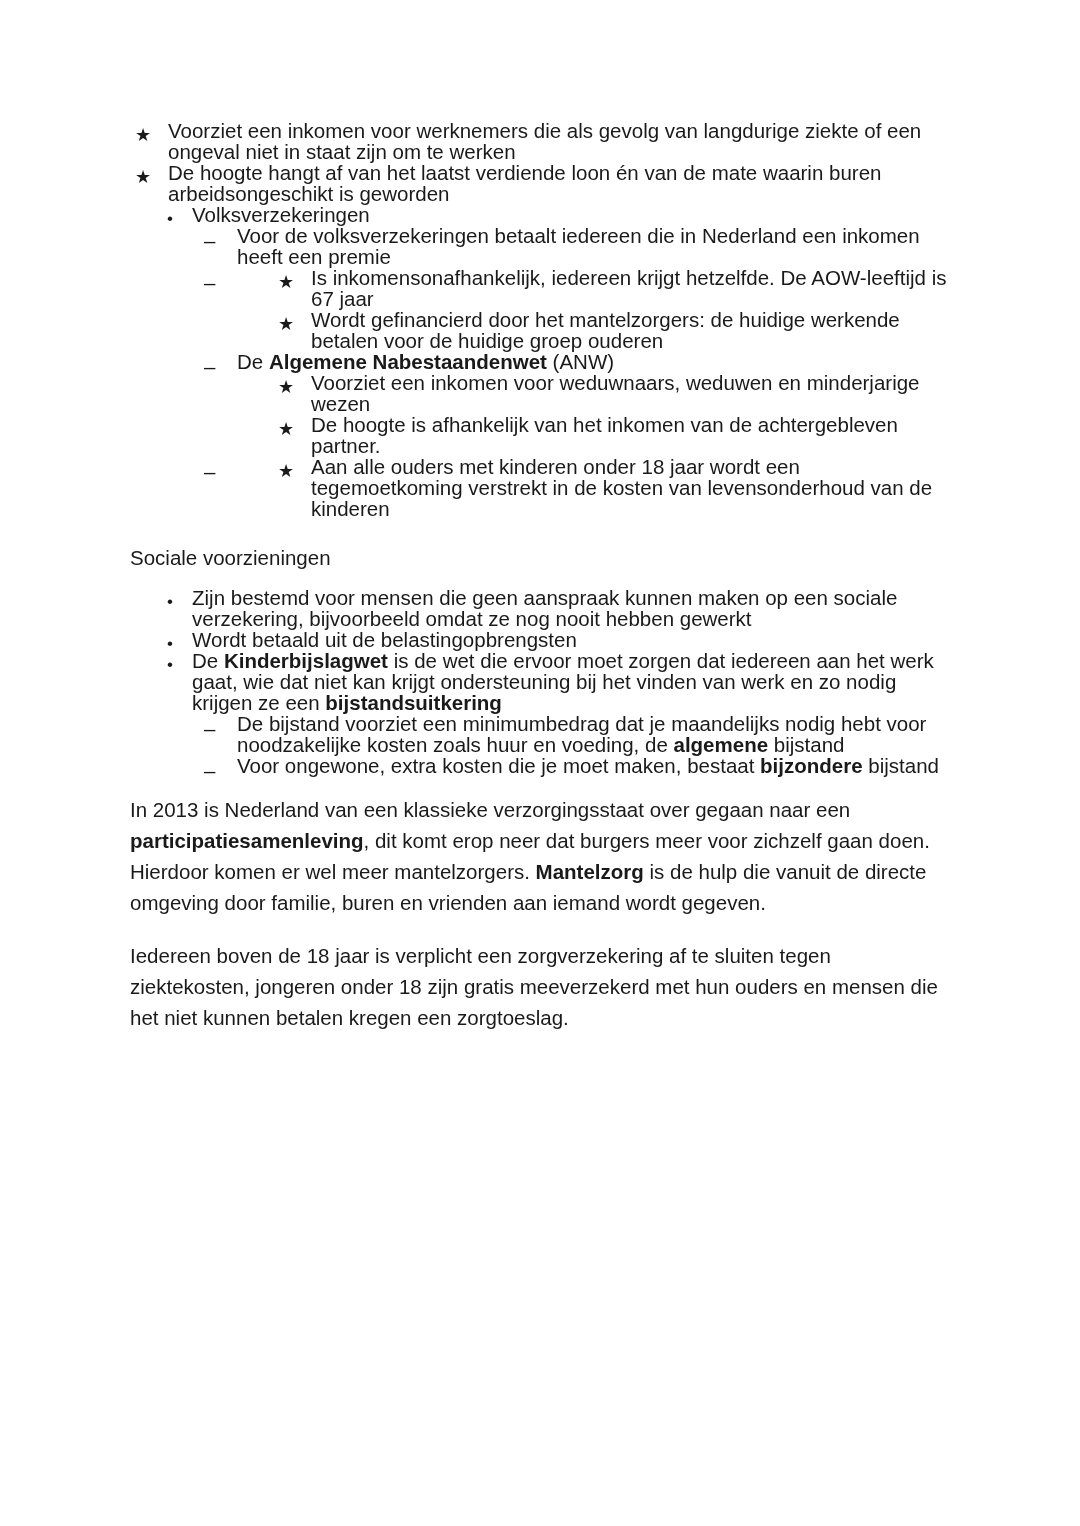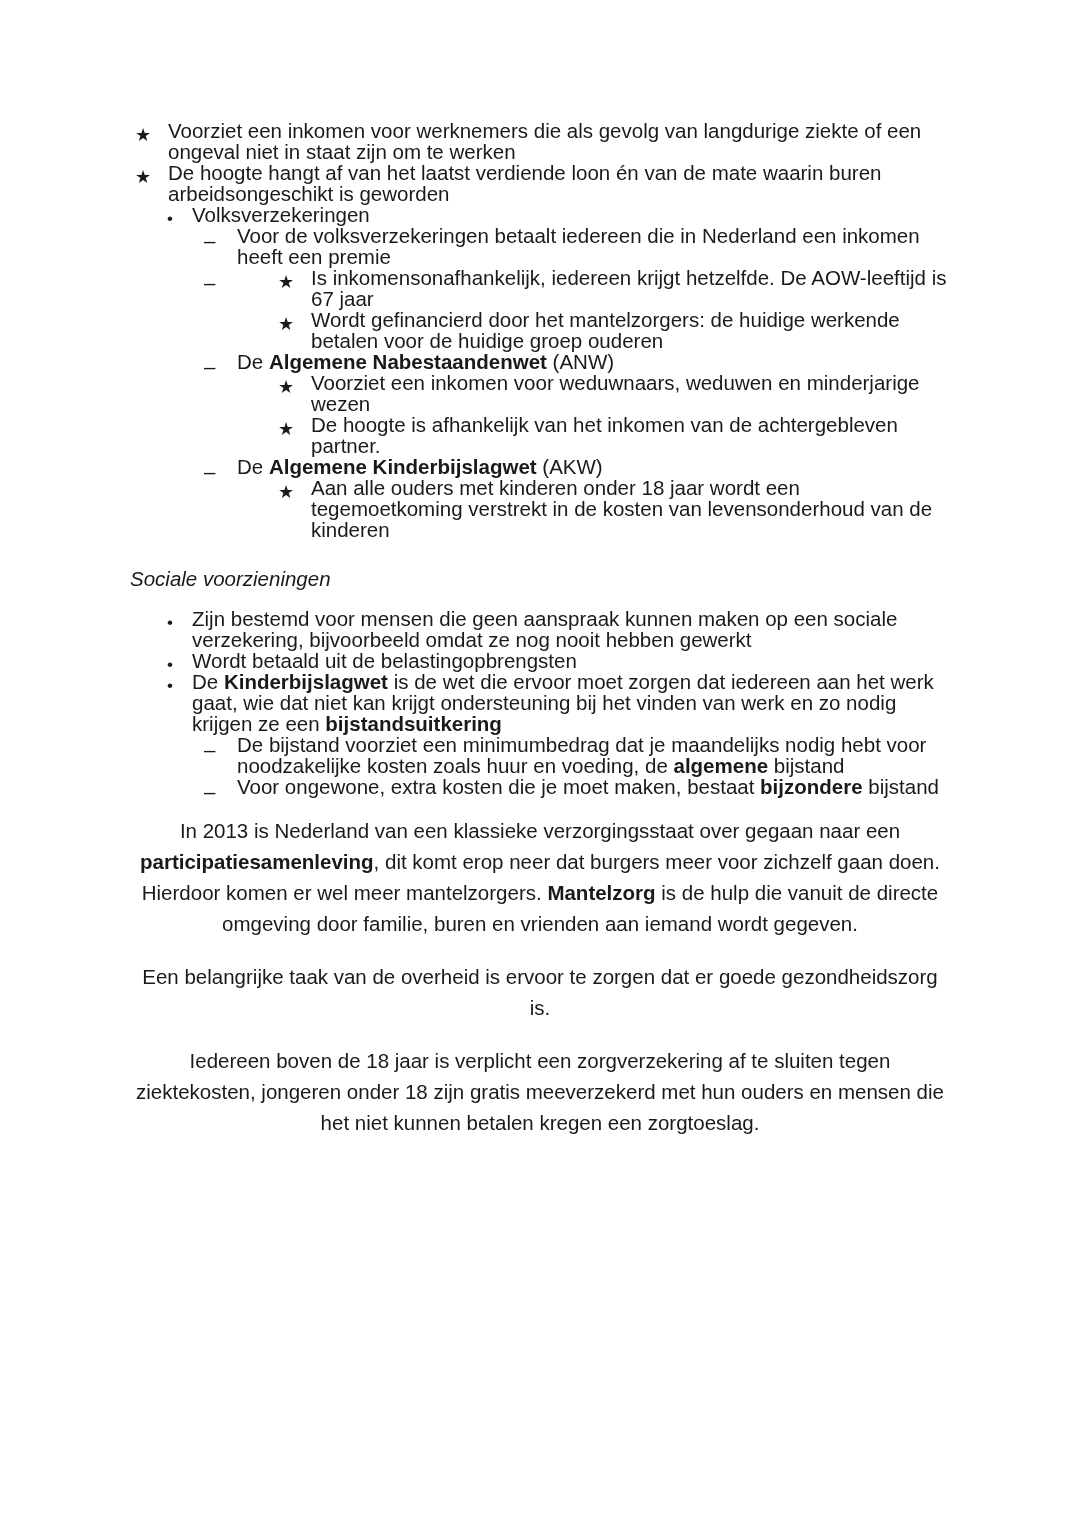--- a/index.html
+++ b/index.html
@@ -97,32 +97,30 @@
   }
   .top-stars > li.item {
     padding-left: 38px;
   }
   .top-stars > li.item > .marker {
     left: 5px;
     font-size: 18px;
   }
 
   .section-heading {
-    font-style: italic;
     font-size: 20.5px;
     line-height: 31px;
     margin: 23px 0 14px 0;
   }
 
   p.para {
     margin: 0 0 22px 0;
     font-size: 20.5px;
     line-height: 31px;
     width: 820px;
-    text-align: center;
   }
 
   p.para:last-child { margin-bottom: 0; }
 
   .b { font-weight: bold; }
   .block-gap-md { height: 18px; }
 </style>
 </head>
 <body>
 
@@ -177,21 +175,20 @@
               </li>
               <li class="item">
                 <span class="marker">★</span>
                 <span class="text">De hoogte is afhankelijk van het inkomen van de achtergebleven partner.</span>
               </li>
             </ul>
           </li>
 
           <li class="item">
             <span class="marker">–</span>
-            <span class="text"><span>De </span><span class="b">Algemene Kinderbijslagwet</span><span> (AKW)</span></span>
 
             <ul class="lvl lvl3">
               <li class="item">
                 <span class="marker">★</span>
                 <span class="text">Aan alle ouders met kinderen onder 18 jaar wordt een tegemoetkoming verstrekt in de kosten van levensonderhoud van de kinderen</span>
               </li>
             </ul>
           </li>
         </ul>
       </li>
@@ -223,18 +220,17 @@
             <span class="text"><span>Voor ongewone, extra kosten die je moet maken, bestaat </span><span class="b">bijzondere</span><span> bijstand</span></span>
           </li>
         </ul>
       </li>
     </ul>
 
     <div class="block-gap-md"></div>
 
     <p class="para"><span>In 2013 is Nederland van een klassieke verzorgingsstaat over gegaan naar een </span><span class="b">participatiesamenleving</span><span>, dit komt erop neer dat burgers meer voor zichzelf gaan doen. Hierdoor komen er wel meer mantelzorgers. </span><span class="b">Mantelzorg</span><span> is de hulp die vanuit de directe omgeving door familie, buren en vrienden aan iemand wordt gegeven.</span></p>
 
-    <p class="para">Een belangrijke taak van de overheid is ervoor te zorgen dat er goede gezondheidszorg is.</p>
 
     <p class="para">Iedereen boven de 18 jaar is verplicht een zorgverzekering af te sluiten tegen ziektekosten, jongeren onder 18 zijn gratis meeverzekerd met hun ouders en mensen die het niet kunnen betalen kregen een zorgtoeslag.</p>
 
   </div>
 </div>
 
 </body></html>

